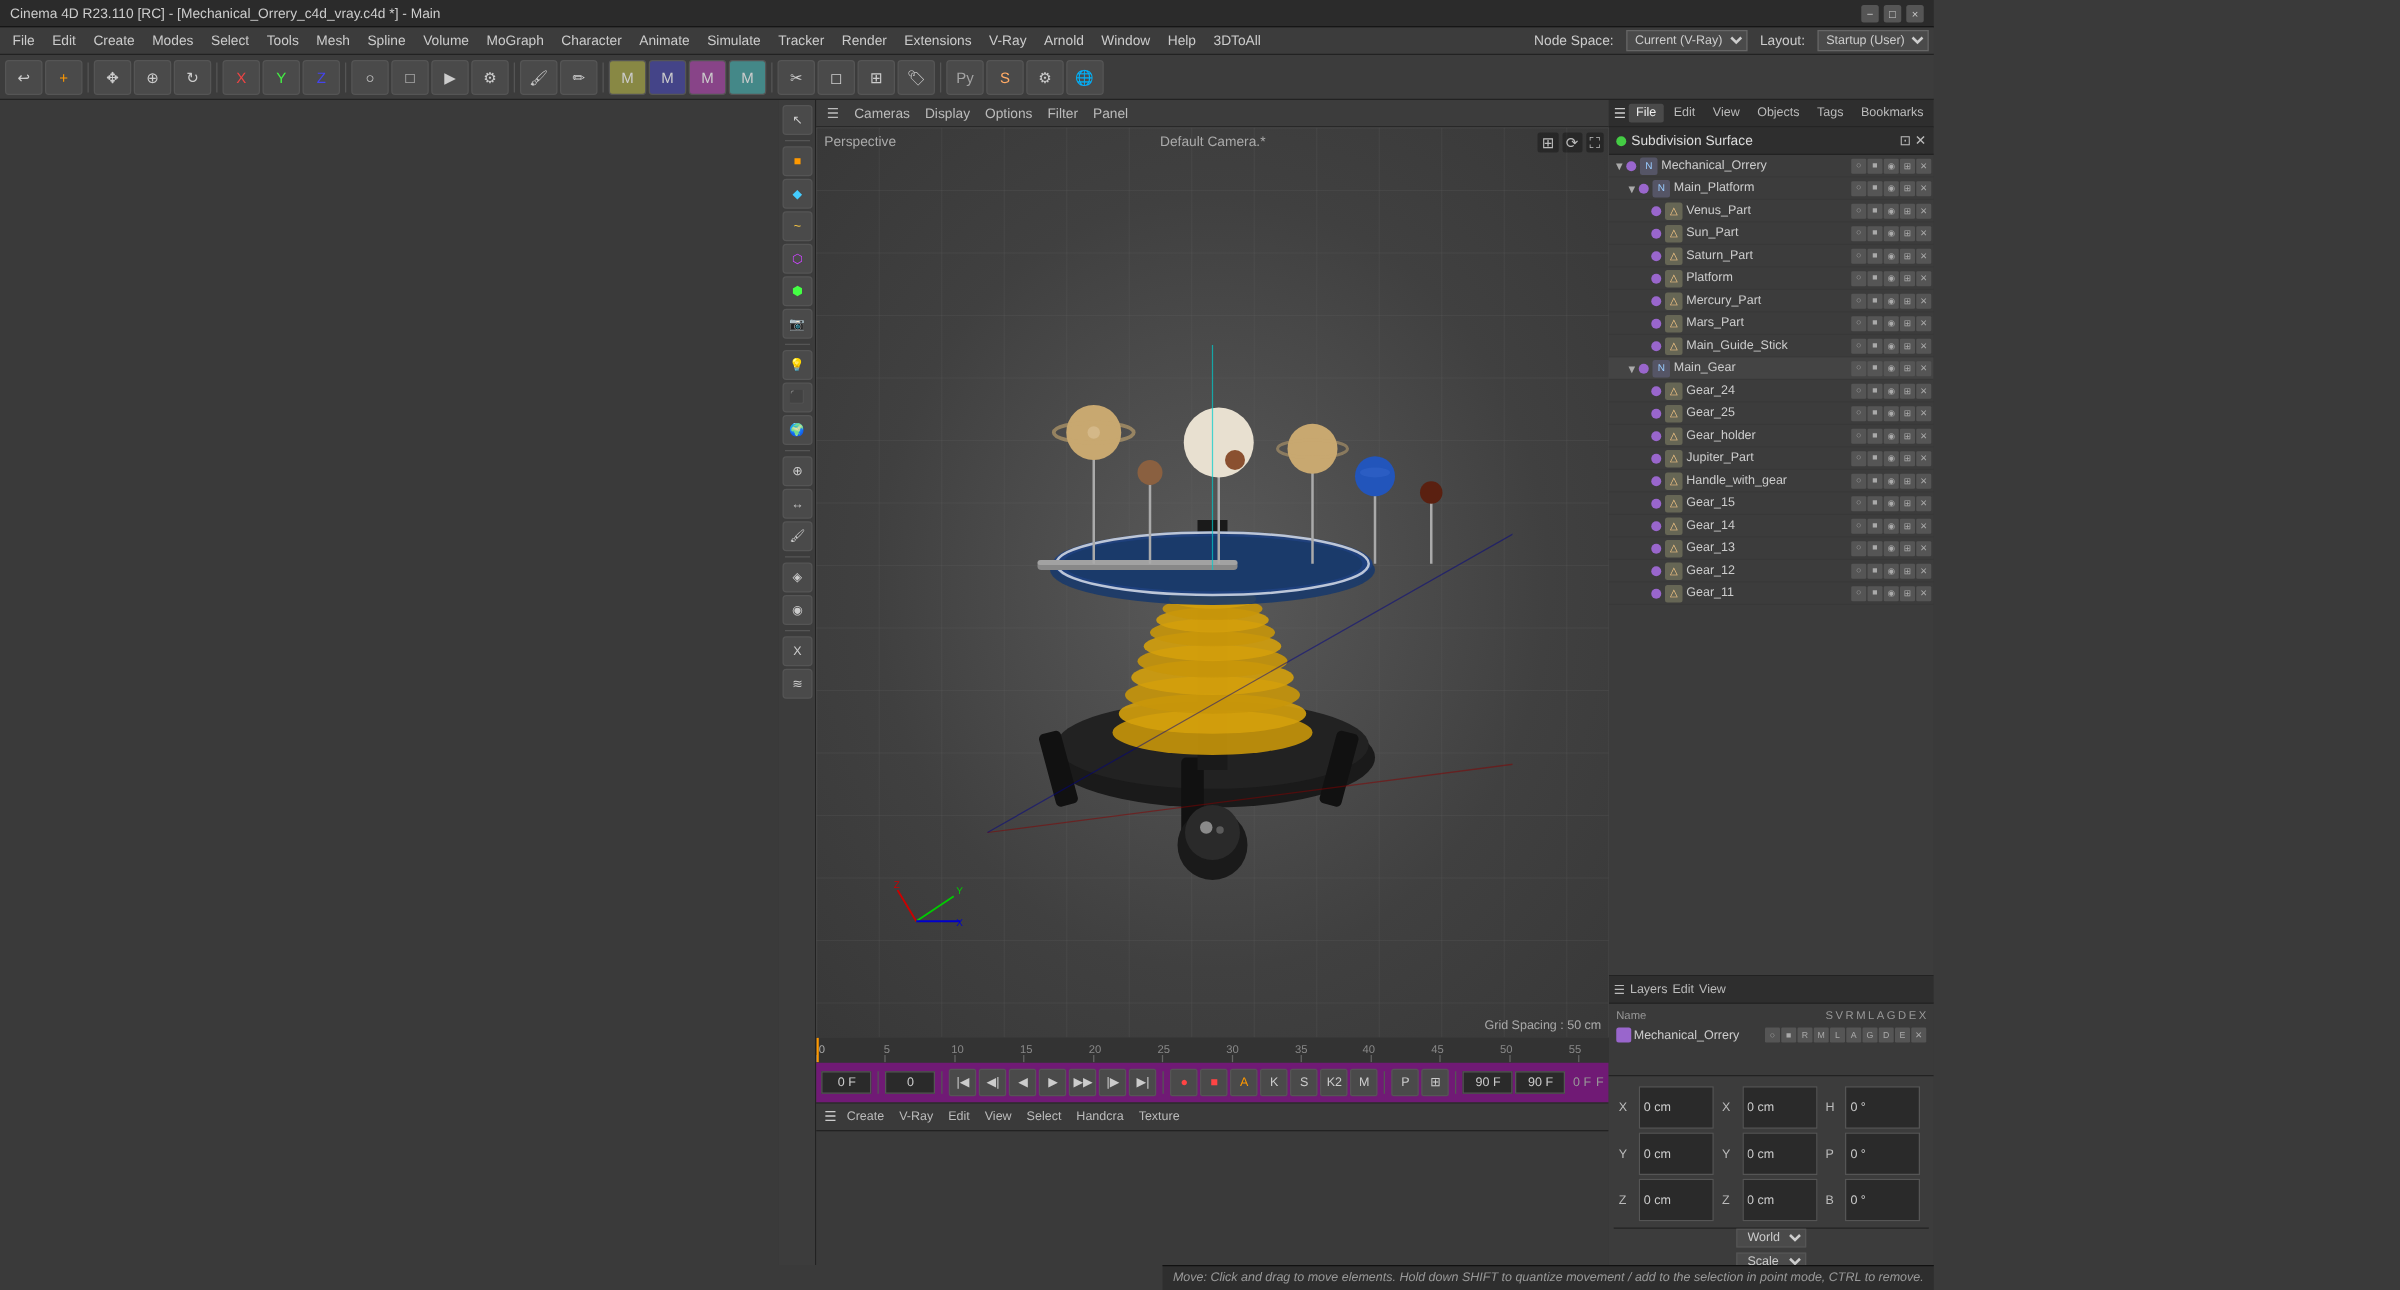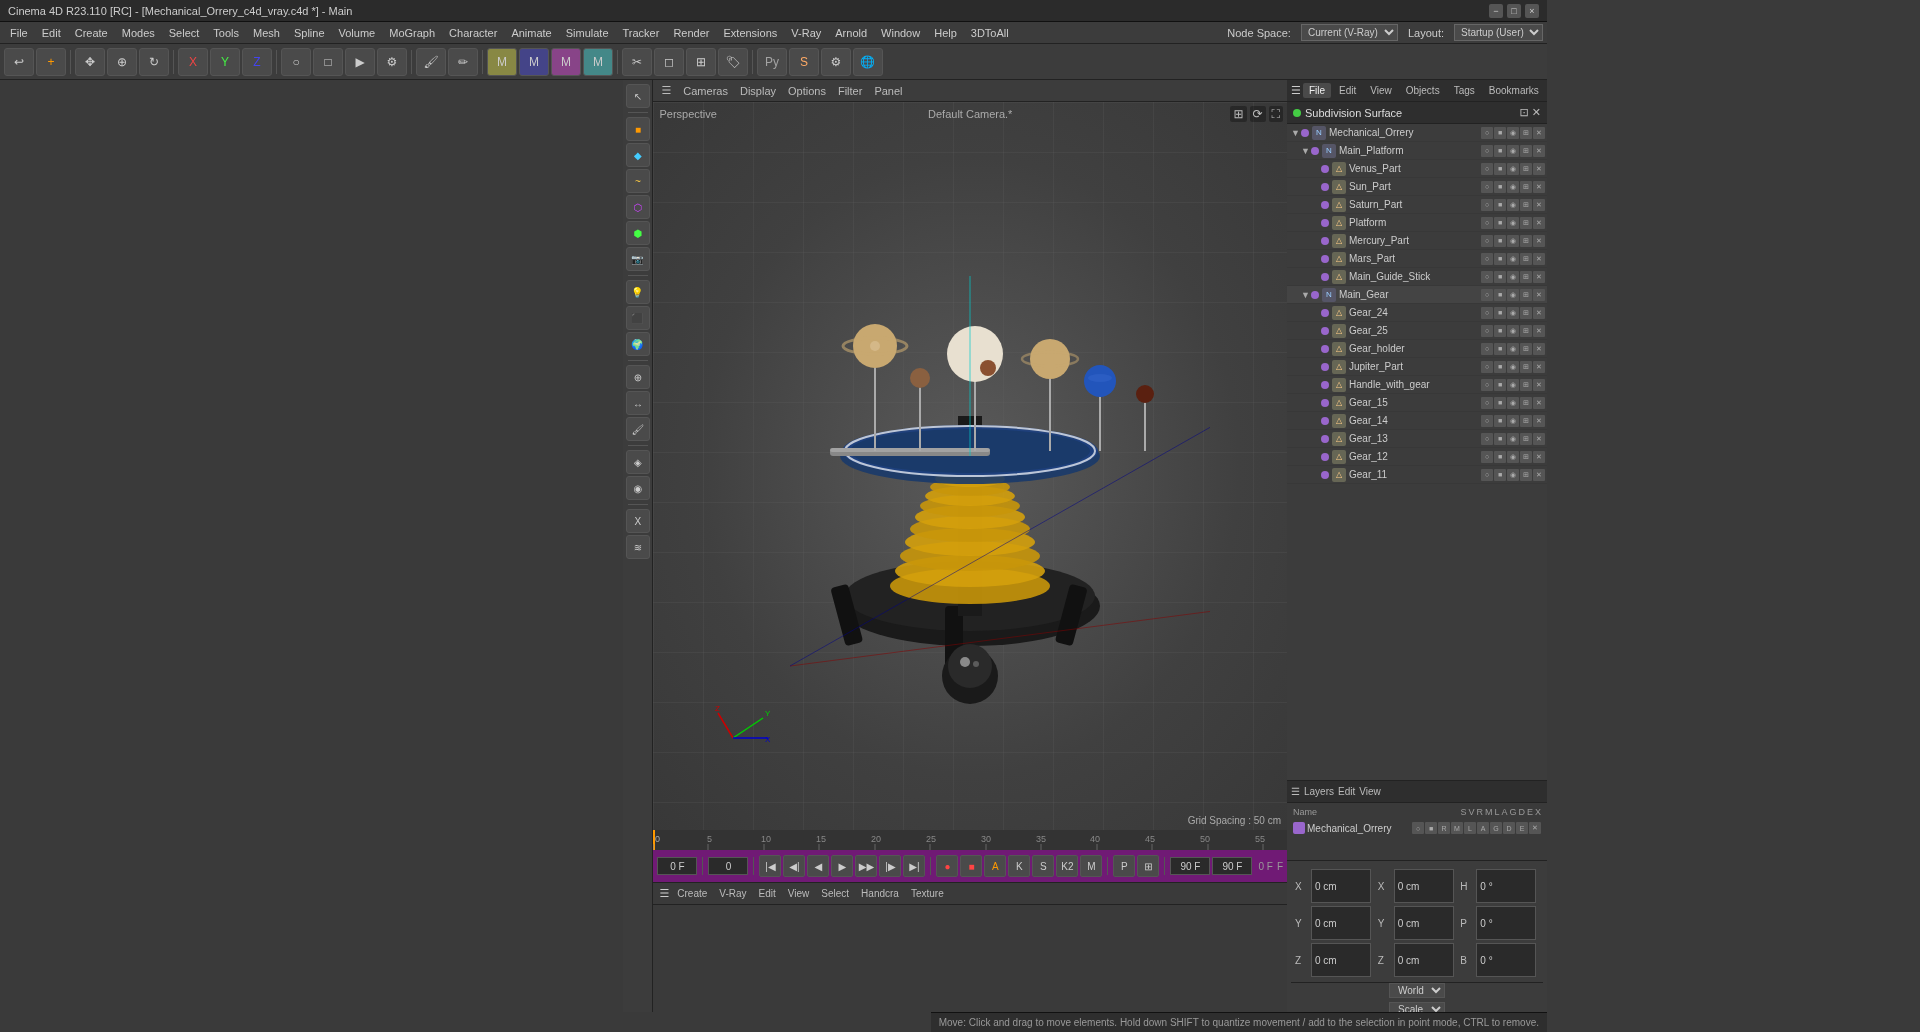--- a/index.html
+++ b/index.html
@@ -83,21 +83,21 @@
     .coord-row { display: flex; align-items: center; gap: 4px; margin-bottom: 3px; }
     .coord-label { width: 12px; font-size: 10px; color: #bbb; }
     .coord-input { width: 60px; height: 16px; background: #2a2a2a; border: 1px solid #555; color: #ccc; font-size: 10px; padding: 16px 3px; }
 
     
     #transform-bar { height: 26px; background: #3c3c3c; border-top: 1px solid #222; display: flex; align-items: center; padding: 0 6px; gap: 4px; flex-direction: column; }
     .transform-select { height: 18px; background: #4a4a4a; border: 1px solid #555; color: #ccc; font-size: 10px; padding: 0 4px; }
     .apply-btn { height: 18px; background: #5a5a5a; border: 1px solid #666; color: #ccc; font-size: 10px; padding: 0 8px; cursor: pointer; border-radius: 2px; }
 
     
-    #statusbar { height: 20px; background: #2e2e2e; border-top: 1px solid #111; display: flex; align-items: center; padding: 0 8px; }
+    #statusbar { height: 20px; background: #2e2e2e; border-top: 1px solid #111; display: flex; align-items: center; padding: 0 8px; font-style: italic; }
     #statusbar span { font-size: 10px; color: #999; }
 
     
     .ruler-container { width: 100%; height: 20px; position: relative; background: #333; overflow: hidden; }
 
     
     #subdiv-badge { height: 22px; background: #2e2e2e; display: flex; align-items: center; padding: 0 6px; gap: 4px; border-bottom: 1px solid #222; }
     #subdiv-badge .green-dot { width: 8px; height: 8px; border-radius: 50%; background: #4c4; }
     #subdiv-badge .badge-name { font-size: 11px; color: #ddd; }
     #subdiv-badge .badge-icons { margin-left: auto; display: flex; gap: 3px; }

